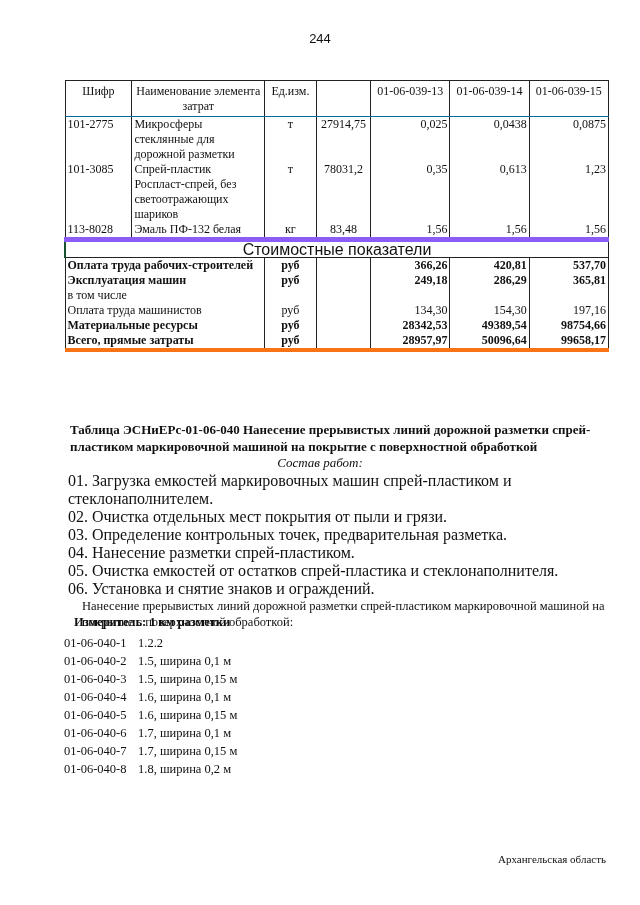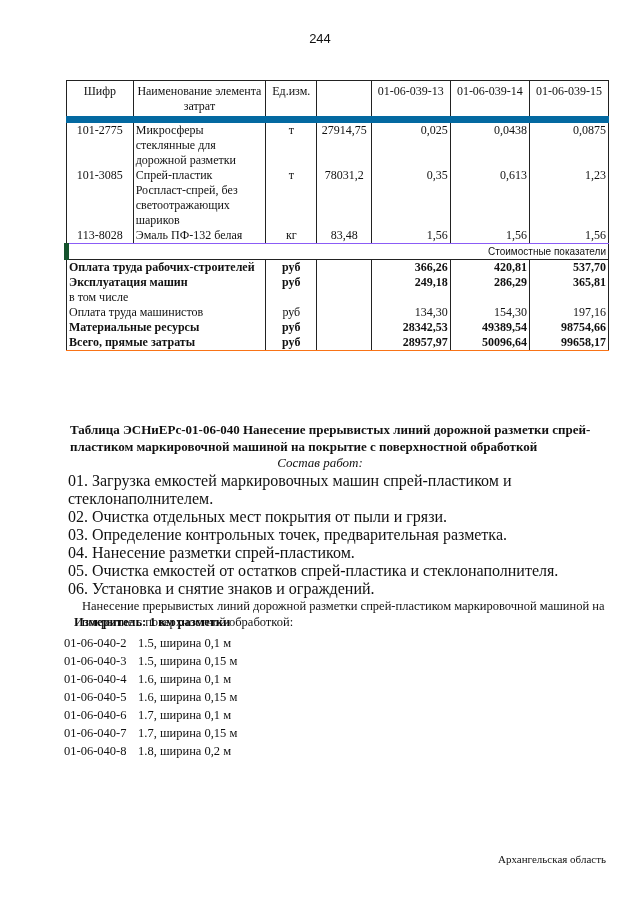--- a/index.html
+++ b/index.html
@@ -3,31 +3,31 @@
 <meta charset="utf-8">
 <style>
   html, body { margin: 0; padding: 0; background: #ffffff; }
   body { width: 640px; height: 905px; position: relative; overflow: hidden;
          font-family: "Liberation Serif", serif; color: #111; }
   .page-number { position: absolute; top: 31px; left: 0; width: 640px; text-align: center;
                  font-family: "Liberation Sans", sans-serif; font-size: 13px; }
   table.res { position: absolute; top: 80px; left: 64px; width: 545px; border-collapse: collapse;
               font-size: 12px; line-height: 15px; }
   table.res td, table.res th { border-left: 1px solid #222; border-right: 1px solid #222; padding: 0 2px; vertical-align: top; font-weight: normal; }
-  table.res tr.head th { border-top: 1px solid #222; border-bottom: 7px solid #0369a1; text-align: center; padding: 3px 2px 2px; }
-  table.res tr.last-mat td { border-bottom: 1px solid #8b5cf6; }
-  .c-code { width: 60px; text-align: center; }
+  table.res tr.head th { border-top: 1px solid #222; border-bottom: 1px solid #0369a1; text-align: center; padding: 3px 2px 2px; }
+  table.res tr.last-mat td { border-bottom: 5px solid #8b5cf6; }
+  .c-code { width: 60px; }
   .c-name { width: 124px; text-align: left; }
   .c-unit { width: 45px; text-align: center; }
   .c-price { width: 48px; text-align: center; }
   .c-val { width: 72px; text-align: right; }
-  tr.sep td { border-left: 5px solid #14532d; border-right: 1px solid #222; height: 14px; font-family: "Liberation Sans", sans-serif; font-size: 10px; text-align: right; vertical-align: bottom; border-bottom: 1px solid #222; }
+  tr.sep td { border-left: 2px solid #14532d; border-right: 1px solid #222; height: 14px; font-family: "Liberation Sans", sans-serif; font-size: 16px; text-align: center; vertical-align: bottom; border-bottom: 1px solid #222; }
   tr.cost td.c-name { padding-left: 2px; }
   tr.cost.bold td { font-weight: bold; }
-  tr.cost.bottom td { border-bottom: 1px solid #f97316; }
+  tr.cost.bottom td { border-bottom: 4px solid #f97316; }
   .doc-title { position: absolute; top: 421px; left: 70px; width: 540px; font-size: 13px; font-weight: bold; line-height: 17px; }
   .subtitle { position: absolute; top: 455px; left: 0; width: 640px; text-align: center; font-style: italic; font-size: 13px; }
   .work-list { position: absolute; top: 472px; left: 68px; font-size: 16px; line-height: 18px; margin: 0; padding: 0; list-style: none; }
   .meter { position: absolute; top: 580px; left: 74px; font-size: 12.5px; font-weight: bold; margin-top: 35px; }
   .desc { position: absolute; top: 598px; left: 82px; width: 530px; font-size: 12.5px; line-height: 16px; }
   .items { position: absolute; top: 634px; left: 64px; font-size: 12.5px; line-height: 18px; margin: 0; padding: 0; list-style: none; }
   .items li span.code { display: inline-block; width: 74px; }
   .footer { position: absolute; top: 853px; left: 498px; font-size: 11px; text-align: right; }
 </style>
 </head>
@@ -136,20 +136,21 @@
   <li>03. Определение контрольных точек, предварительная разметка.</li>
   <li>04. Нанесение разметки спрей-пластиком.</li>
   <li>05. Очистка емкостей от остатков спрей-пластика и стеклонаполнителя.</li>
   <li>06. Установка и снятие знаков и ограждений.</li>
 </ul>
 
 <div class="meter">Измеритель: 1 км разметки</div>
 <div class="desc">Нанесение прерывистых линий дорожной разметки спрей-пластиком маркировочной машиной на покрытие с поверхностной обработкой:</div>
 
 <ul class="items">
+  <li><span class="code">01-06-040-1</span><span>1.2.2</span></li>
   <li><span class="code">01-06-040-2</span><span>1.5, ширина 0,1 м</span></li>
   <li><span class="code">01-06-040-3</span><span>1.5, ширина 0,15 м</span></li>
   <li><span class="code">01-06-040-4</span><span>1.6, ширина 0,1 м</span></li>
   <li><span class="code">01-06-040-5</span><span>1.6, ширина 0,15 м</span></li>
   <li><span class="code">01-06-040-6</span><span>1.7, ширина 0,1 м</span></li>
   <li><span class="code">01-06-040-7</span><span>1.7, ширина 0,15 м</span></li>
   <li><span class="code">01-06-040-8</span><span>1.8, ширина 0,2 м</span></li>
 </ul>
 
 <div class="footer">Архангельская область</div>

